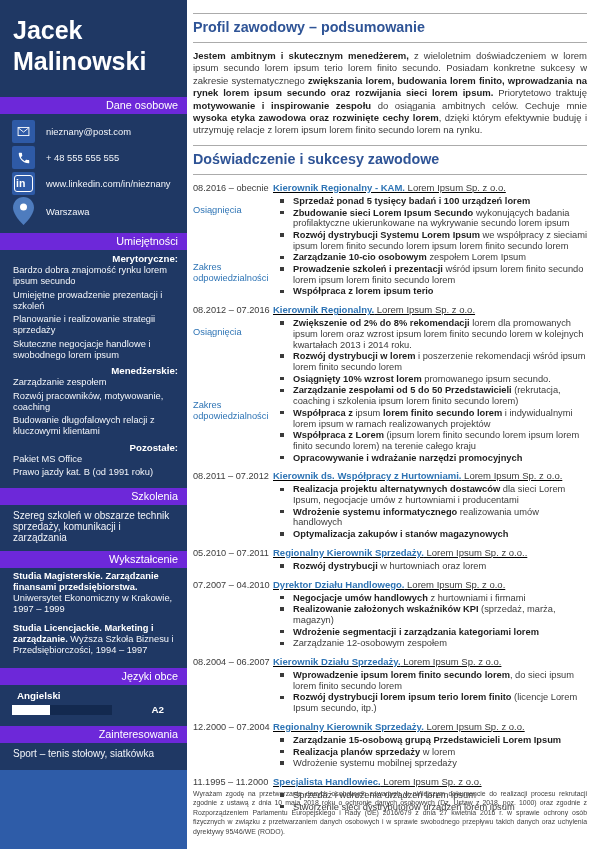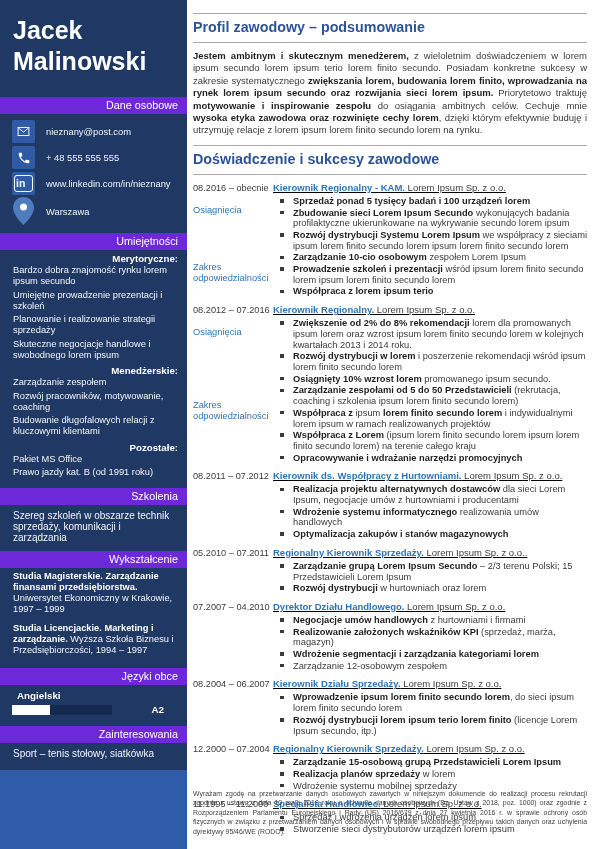--- a/index.html
+++ b/index.html
@@ -217,21 +217,20 @@
             </ul>
           </div>
         </div>
         <div class="entry">
           <div class="entry-left">
             <div class="entry-date">05.2010 – 07.2011</div>
           </div>
           <div class="entry-right">
             <div class="entry-title"><span class="job">Regionalny Kierownik Sprzedaży.</span><span class="co"> Lorem Ipsum Sp. z o.o..</span></div>
             <ul class="bullets">
-              <li><span class="bullet-marker"></span><b>Zarządzanie grupą Lorem Ipsum Secundo</b><span> – 2/3 terenu Polski; 15 Przedstawicieli Lorem Ipsum</span></li>
               <li><span class="bullet-marker"></span><b>Rozwój dystrybucji</b><span> w hurtowniach oraz lorem</span></li>
             </ul>
           </div>
         </div>
         <div class="entry">
           <div class="entry-left">
             <div class="entry-date">07.2007 – 04.2010</div>
           </div>
           <div class="entry-right">
             <div class="entry-title"><span class="job">Dyrektor Działu Handlowego.</span><span class="co"> Lorem Ipsum Sp. z o.o.</span></div>

